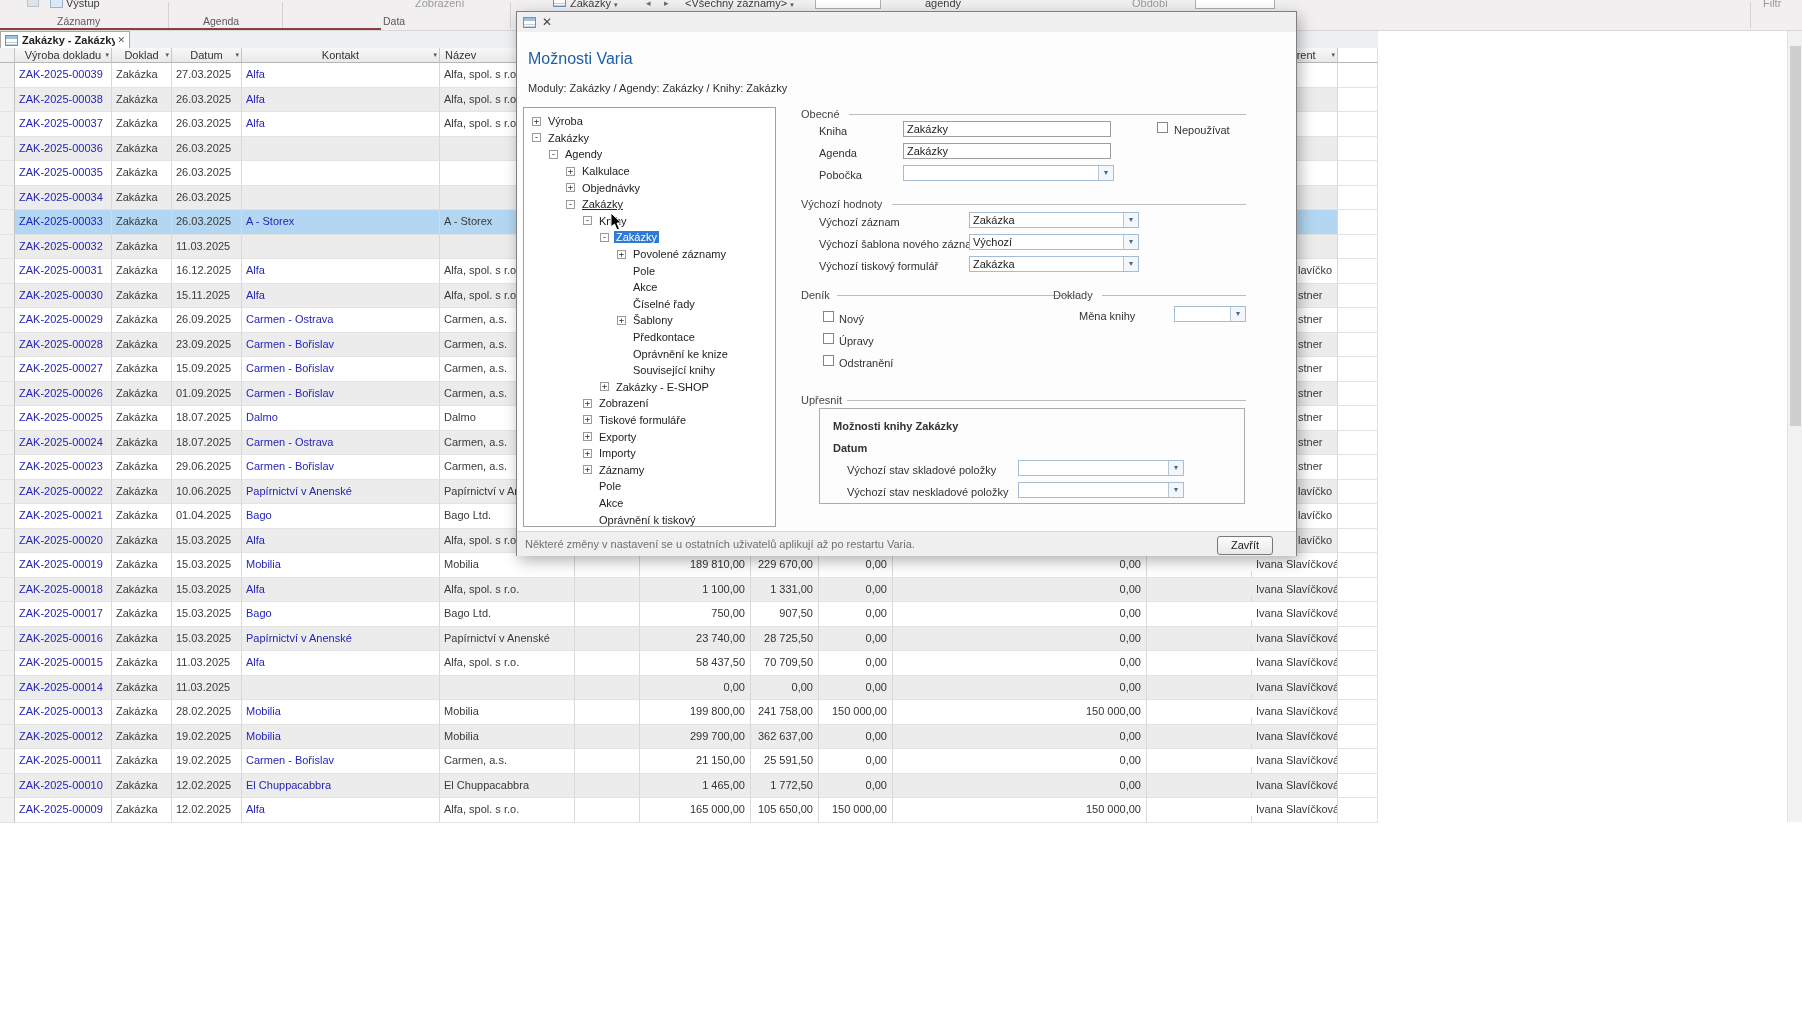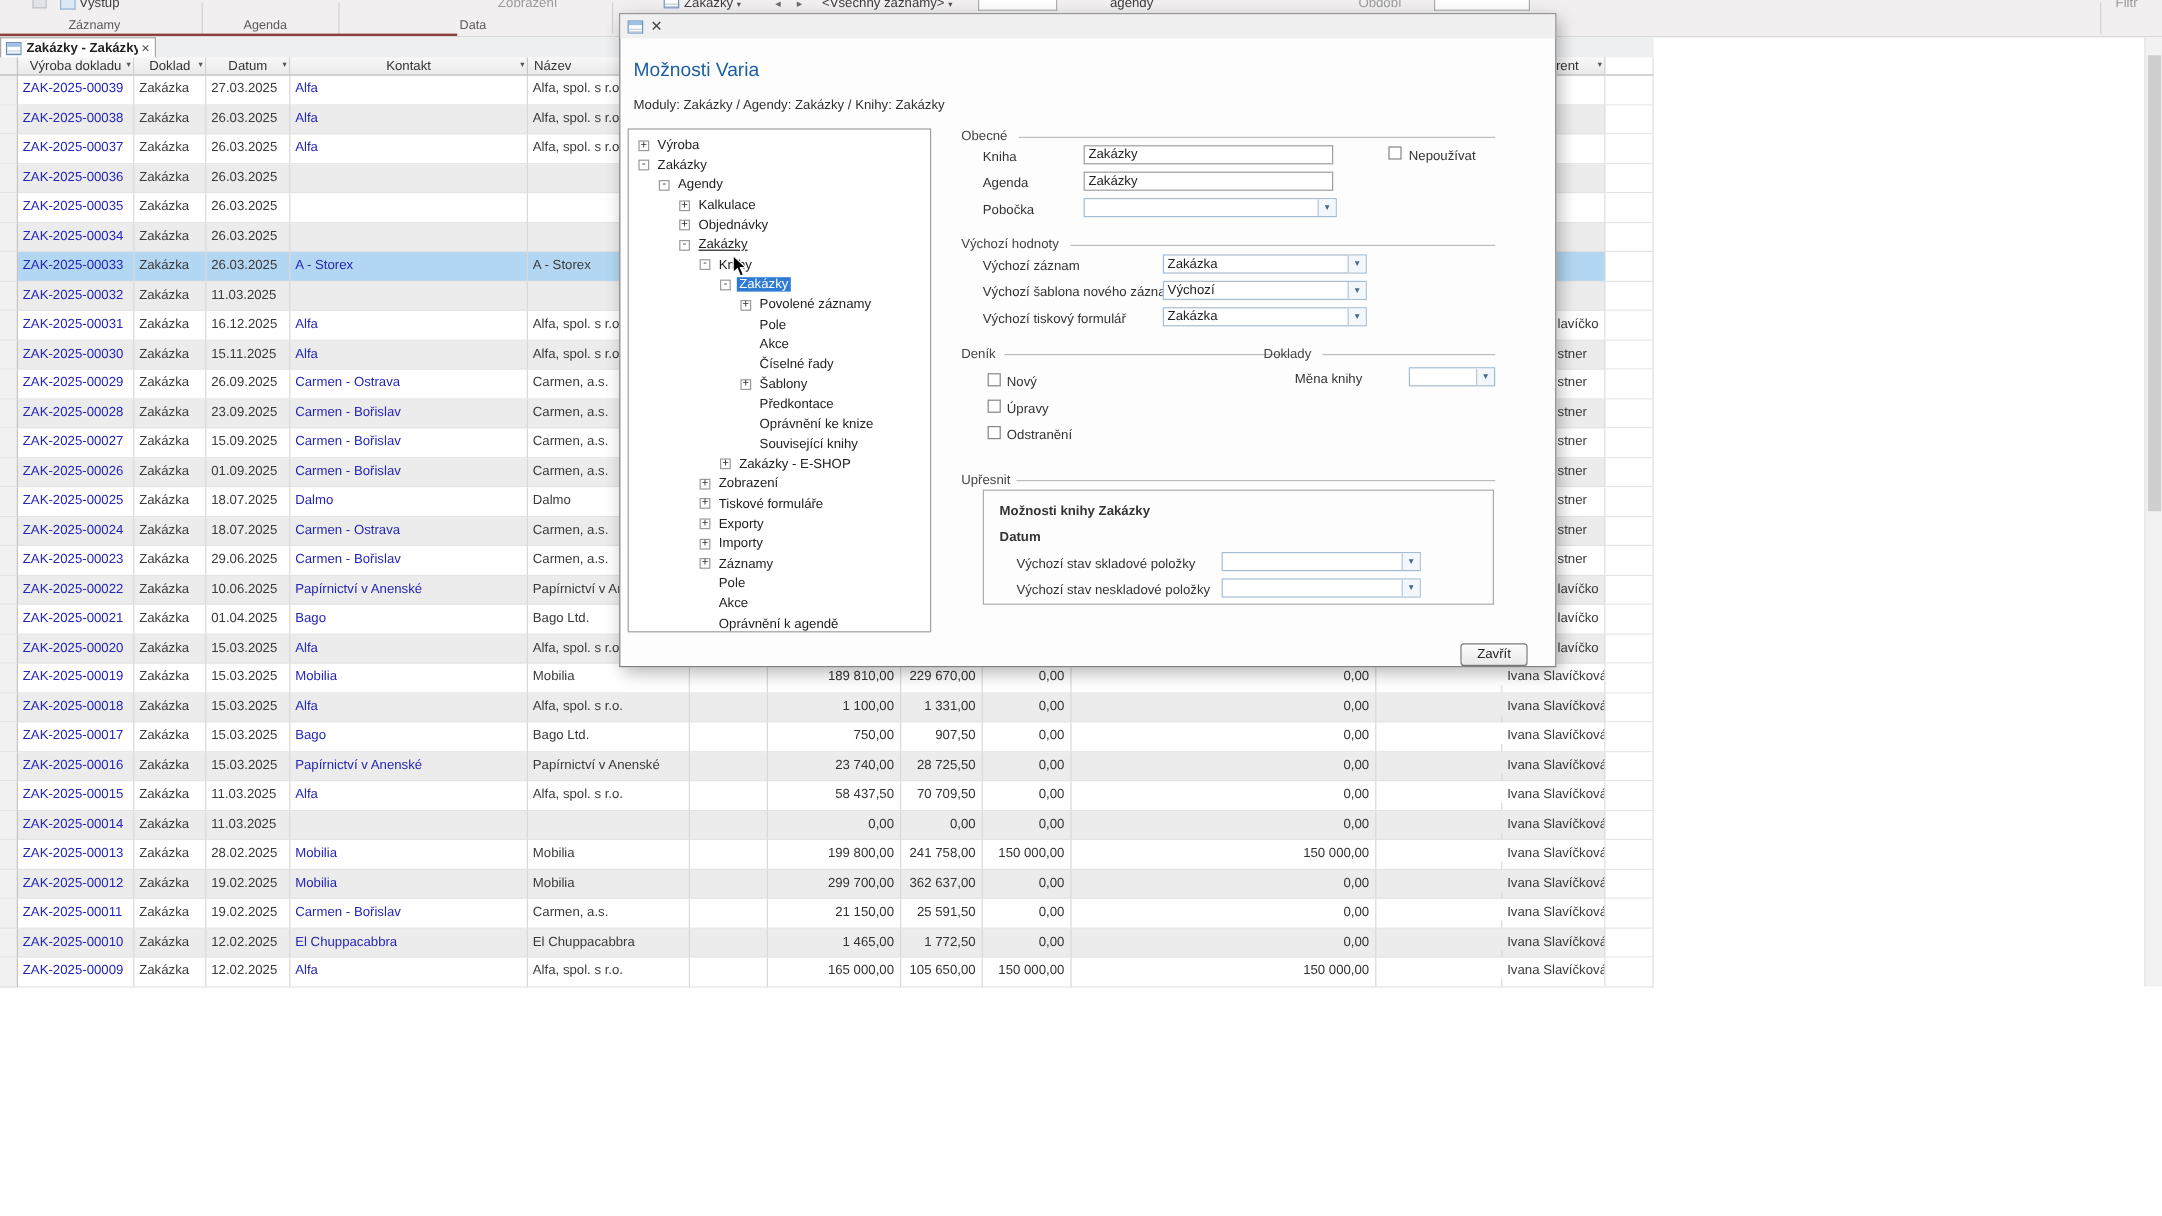--- a/index.html
+++ b/index.html
@@ -777,21 +777,21 @@
       <div class="titem" style="padding-left: 59px;">
         <span class="expander none"></span>
         <span class="tlabel">Pole</span>
       </div>
       <div class="titem" style="padding-left: 59px;">
         <span class="expander none"></span>
         <span class="tlabel">Akce</span>
       </div>
       <div class="titem" style="padding-left: 59px;">
         <span class="expander none"></span>
-        <span class="tlabel">Oprávnění k agendě</span>
+        <span class="tlabel">Oprávnění k tiskový</span>
       </div>
     </div>
 
   <span class="grp-cap" style="left:284px; top:96px">Obecné</span>
   <span class="grp-line" style="left:332px; top:102px; width:397px"></span>
   <span class="fld-label" style="left:302px; top:113px">Kniha</span>
   <span class="txtfield" style="left:386px; top:109px; width:208px">Zakázky</span>
   <span class="cbox" style="left:640px; top:110px"></span>
   <span class="fld-label" style="left:657px; top:112px">Nepoužívat</span>
   <span class="fld-label" style="left:302px; top:135px">Agenda</span>
@@ -824,18 +824,21 @@
   <span class="grp-cap" style="left:284px; top:382px">Upřesnit</span>
   <span class="grp-line" style="left:330px; top:388px; width:399px"></span>
   <div class="adv-box"></div>
   <span class="fld-label bold" style="left:316px; top:408px">Možnosti knihy Zakázky</span>
   <span class="fld-label bold" style="left:316px; top:430px">Datum</span>
   <span class="fld-label" style="left:330px; top:452px">Výchozí stav skladové položky</span>
   <span class="ddfield" style="left:501px; top:448px; width:166px"></span>
   <span class="fld-label" style="left:330px; top:474px">Výchozí stav neskladové položky</span>
   <span class="ddfield" style="left:501px; top:470px; width:166px"></span>
 
+  <div class="dlg-statusbar">
+    <span class="dlg-status-text">Některé změny v nastavení se u ostatních uživatelů aplikují až po restartu Varia.</span>
+  </div>
   <span class="btn">Zavřít</span>
 </div>
 
 <svg class="cursor" width="13" height="19" viewBox="0 0 13 19">
   <path d="M1,1 L1,15 L4.5,12 L7,18 L9.5,17 L7,11 L11.5,11 Z" fill="#000" stroke="#fff" stroke-width="1"></path>
 </svg>
 
 </body></html>

